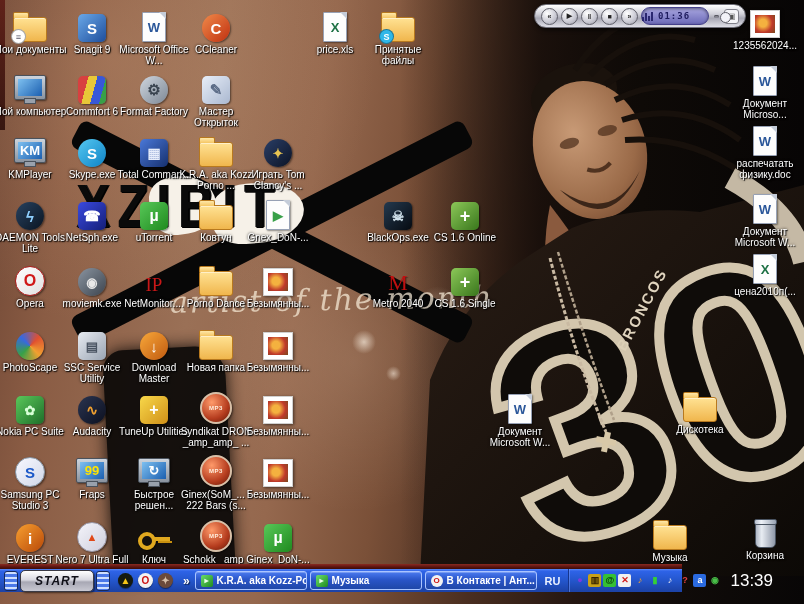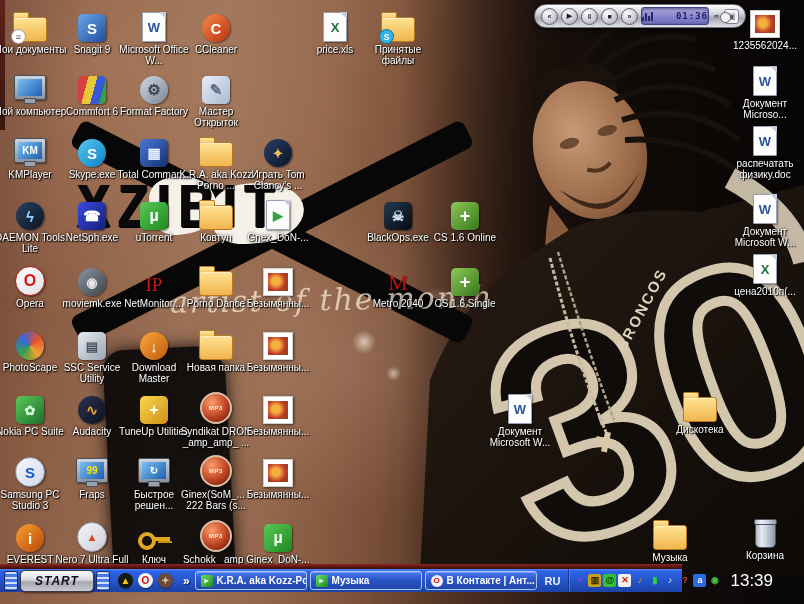--- a/index.html
+++ b/index.html
@@ -36,31 +36,31 @@
   .k-badge{position:absolute;left:-3px;bottom:-3px;width:13px;height:13px;border-radius:50%;display:flex;align-items:center;justify-content:center;font-size:9px;font-weight:bold;border:1px solid rgba(0,0,0,.35)}
   .k-page{position:relative;width:22px;height:28px;background:#fdfdfd;border:1px solid #97a1b5;border-radius:1px;display:flex;align-items:center;justify-content:center;font-weight:bold;font-size:13px;box-shadow:1px 1px 2px rgba(0,0,0,.45)}
   .k-page::after{content:"";position:absolute;top:-1px;right:-1px;width:0;height:0;border-top:7px solid #c4ccd9;border-left:7px solid transparent}
   .k-tile{width:28px;height:28px;border-radius:5px;display:flex;align-items:center;justify-content:center;font-weight:bold;box-shadow:1px 1px 2px rgba(0,0,0,.5)}
   .k-circle{width:28px;height:28px;border-radius:50%;display:flex;align-items:center;justify-content:center;font-weight:bold;box-shadow:1px 1px 2px rgba(0,0,0,.5)}
   .k-plain{display:flex;align-items:flex-end;justify-content:center;font-weight:normal;font-family:"Liberation Serif",serif;text-shadow:1px 1px 1px rgba(0,0,0,.5)}
   .k-thumb{width:28px;height:26px;background:#fff;border:1px solid #cfcfcf;box-shadow:1px 1px 3px rgba(0,0,0,.55);display:flex;align-items:center;justify-content:center}
   .k-thumb i{display:block;width:20px;height:18px;background:radial-gradient(circle at 40% 45%,#f4b13f 0 25%,#c0392b 60%,#7a4a1e 100%)}
   .k-mp3{width:28px;height:28px;border-radius:50%;background:radial-gradient(circle at 35% 30%,#ff9a6a,#b63d1f 60%,#5f1505);border:2px solid #d8c0a8;color:#ffeedd;font-size:6px;font-weight:bold;letter-spacing:.5px;display:flex;align-items:center;justify-content:center;box-shadow:1px 1px 2px rgba(0,0,0,.5)}
   .k-monitor{position:relative;width:30px;height:23px;background:linear-gradient(180deg,#cdd4dd,#8a939f);border:1px solid #4a525c;border-radius:2px;display:flex;align-items:center;justify-content:center;margin-bottom:4px;box-shadow:1px 1px 2px rgba(0,0,0,.5)}
-  .k-monitor i{display:flex;width:24px;height:17px;background:linear-gradient(135deg,#7ec0f0,#1b5fb0);align-items:center;justify-content:center;font-style:normal;font-size:10px;font-weight:bold;color:#fff}
+  .k-monitor i{display:flex;width:24px;height:17px;background:linear-gradient(135deg,#7ec0f0,#1b5fb0);align-items:center;justify-content:center;font-style:normal;font-size:13px;font-weight:bold;color:#fff}
   .k-monitor::after{content:"";position:absolute;bottom:-5px;left:9px;width:10px;height:4px;background:#99a1ac;border:1px solid #4a525c}
   .k-key{position:relative;width:32px;height:14px;margin-bottom:6px}
   .k-key::before{content:"";position:absolute;left:0;top:0;width:10px;height:10px;border:4px solid #e0a81f;border-radius:50%;box-shadow:1px 1px 2px rgba(0,0,0,.6)}
   .k-key::after{content:"";position:absolute;left:16px;top:5px;width:16px;height:4px;background:#e0a81f;box-shadow:3px 3px 0 -1px #c8900f}
   .k-bin{position:relative;width:19px;height:24px;background:linear-gradient(90deg,#aeb6c4,#e8ecf2 30%,#8f98a8);border:1px solid #4a5462;border-radius:2px 2px 5px 5px}
   .k-bin::before{content:"";position:absolute;top:-4px;left:-2px;right:-2px;height:4px;background:linear-gradient(90deg,#b8c0ce,#eef2f8 30%,#98a2b2);border:1px solid #4a5462;border-radius:2px}
   
   #player{position:absolute;left:534px;top:4px;width:212px;height:24px;display:flex;align-items:center;gap:3px;padding:0 6px;box-sizing:border-box;background:linear-gradient(180deg,#ffffff,#d2d2da 40%,#a8a8b4 60%,#e0e0e8);border:1px solid #70707a;border-radius:12px;box-shadow:1px 2px 4px rgba(0,0,0,.65);z-index:6}
   .pbtn{width:17px;height:17px;border-radius:50%;border:1px solid #60606a;background:radial-gradient(circle at 35% 30%,#ffffff,#c8c8d2 60%,#9a9aa8);display:flex;align-items:center;justify-content:center;font-size:7px;color:#222;padding:0;font-weight:bold}
-  #pdisplay{width:66px;height:16px;border-radius:3px;background:linear-gradient(180deg,#a8a6e0,#6c6ab8);border:1px solid #44408a;display:flex;align-items:center;justify-content:space-between;gap:4px;box-shadow:inset 0 1px 3px rgba(0,0,0,.45)}
+  #pdisplay{width:66px;height:16px;border-radius:9px;background:linear-gradient(180deg,#a8a6e0,#6c6ab8);border:1px solid #44408a;display:flex;align-items:center;justify-content:flex-start;gap:4px;box-shadow:inset 0 1px 3px rgba(0,0,0,.45)}
   #pbars{display:flex;align-items:flex-end;height:9px}
   #pbars i{display:inline-block;width:2px;background:#2a2870;margin-right:1px}
   #pbars i:nth-child(1){height:4px}#pbars i:nth-child(2){height:8px}#pbars i:nth-child(3){height:5px}#pbars i:nth-child(4){height:9px}
   #ptime{font-family:"DejaVu Sans Mono",monospace;font-size:9px;font-weight:bold;color:#1e1c5e;letter-spacing:1px}
   #pslider{flex:1;height:14px;position:relative}
   #pslider::before{content:"";position:absolute;left:2px;right:2px;top:6px;height:3px;background:#8a8a96;border-radius:2px;box-shadow:inset 0 1px 1px rgba(0,0,0,.4)}
   #pthumb{position:absolute;left:8px;top:3px;width:9px;height:9px;border-radius:50%;background:#f2f2f8;border:1px solid #60606a}
   #pclose{width:15px;height:15px;border-radius:3px;background:#f4f4f8;border:1px solid #80808a;font-size:8px;display:flex;align-items:center;justify-content:center;color:#555;padding:0}
   
   #taskbar{position:absolute;left:0;bottom:12px;width:682px;z-index:10}

